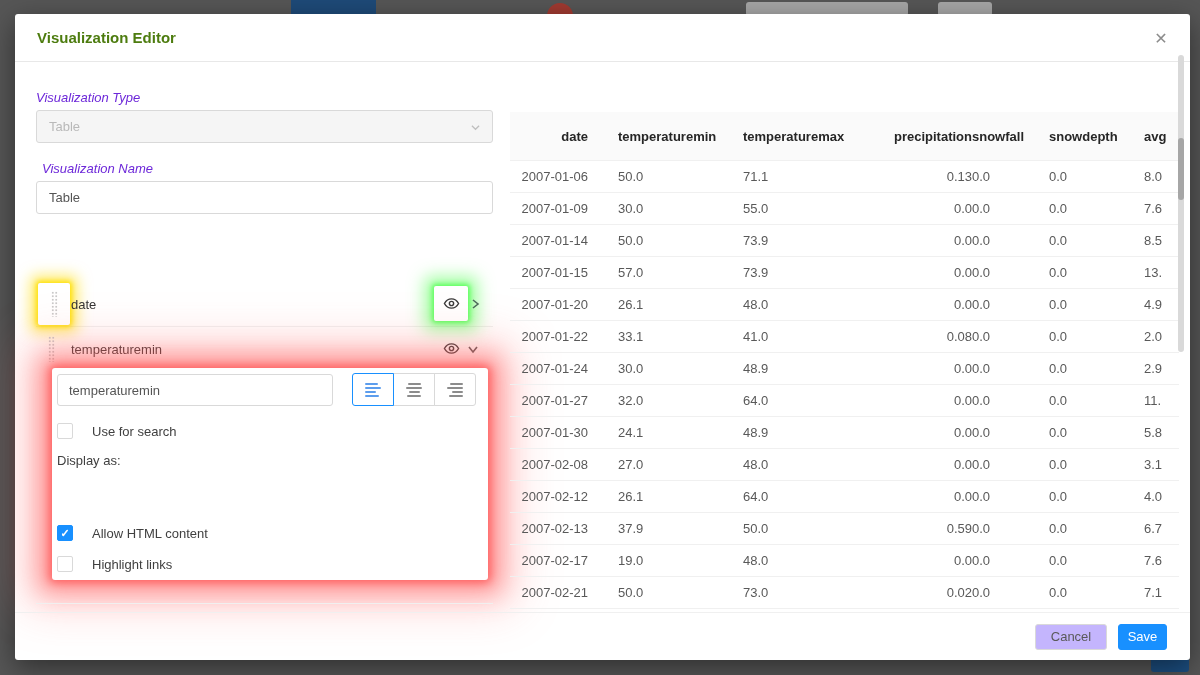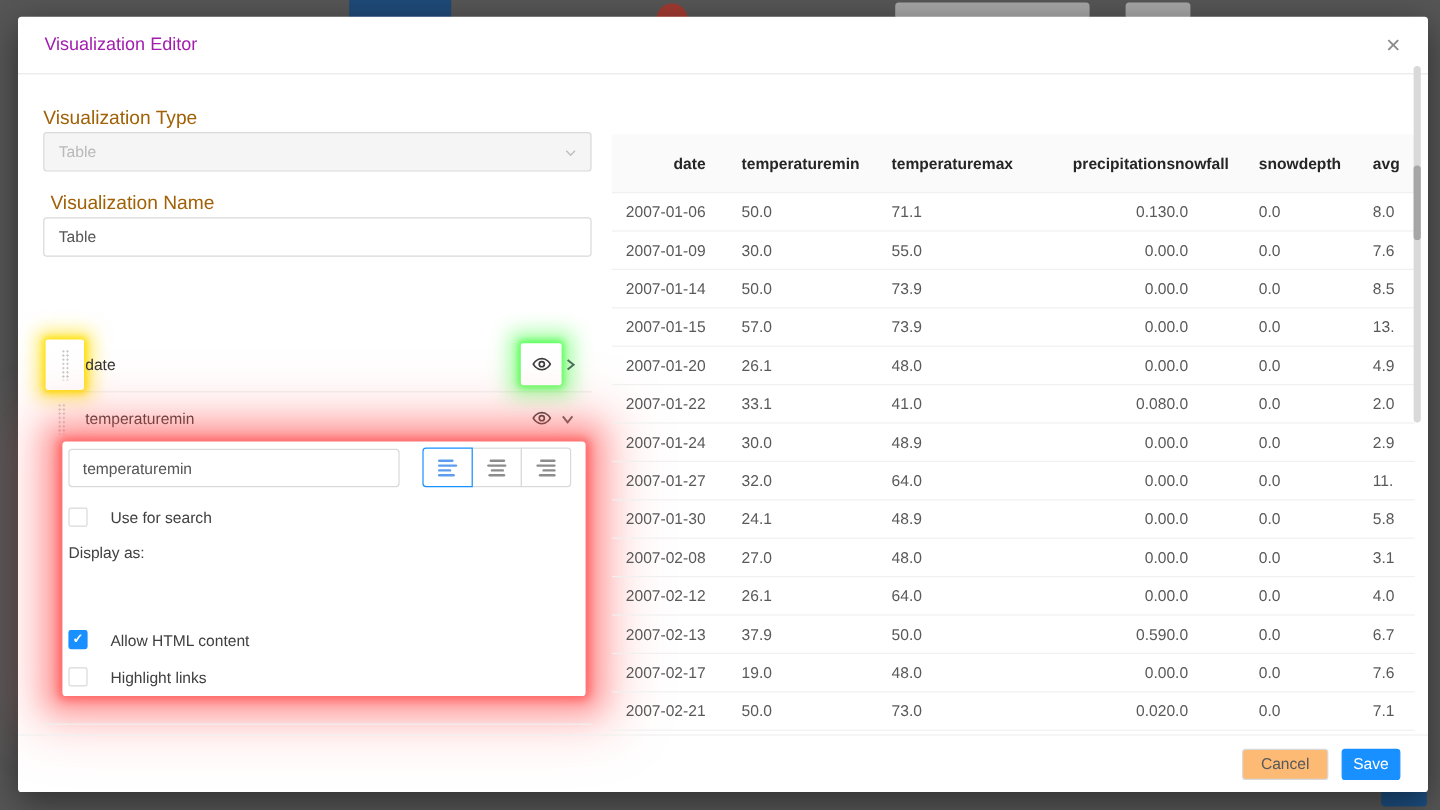--- a/index.html
+++ b/index.html
@@ -19,24 +19,24 @@
   .bg-input { left:746px; top:2px; width:162px; height:14px; background:#a6a6a6; border-radius:3px; }
   .bg-input2 { left:938px; top:2px; width:54px; height:14px; background:#a6a6a6; border-radius:3px; }
   .bg-btn-bottom { left:1151px; top:649px; width:38px; height:23px; background:#1c4e80; border-radius:3px; }
 
   
   .modal {
     position:absolute; left:15px; top:14px; width:1175px; height:646px;
     background:#fff; border-radius:3px; box-shadow:0 8px 28px rgba(0,0,0,.45);
   }
   .modal-header { position:absolute; left:0; top:0; width:100%; height:48px; border-bottom:1px solid #e8e8e8; }
-  .modal-title { position:absolute; left:22px; top:15px; font-size:15px; font-weight:400; color:#a21caf; }
+  .modal-title { position:absolute; left:22px; top:15px; font-size:15px; font-weight:700; color:#4d7c0f; }
   .close-btn { position:absolute; right:18px; top:14px; width:22px; height:22px; font-size:16px; line-height:22px; text-align:center; color:#8c8c8c; cursor:pointer; }
 
-  .field-label { position:absolute; font-size:16px; color:#a16207; }
+  .field-label { position:absolute; font-size:13px; color:#6d28d9;font-style:italic; }
   .lbl-type { left:21px; top:76px; }
   .lbl-name { left:27px; top:147px; }
 
   .select-box, .text-input {
     position:absolute; left:21px; width:457px; height:33px;
     border:1px solid #d9d9d9; border-radius:3px; font-size:13px;
   }
   .viz-type-select { top:96px; background:#f5f5f5; color:#b9b9b9; line-height:31px; padding-left:12px; }
   .viz-name-input { top:167px; background:#fff; color:#555; padding-left:12px; font-family:"Liberation Sans",sans-serif; }
   .sel-caret { position:absolute; right:12px; top:50%; margin-top:-4px; width:9px; height:9px; }
@@ -119,21 +119,21 @@
   .c6 { width:80px; }
 
   
   .scroll-track { position:absolute; left:1163px; top:41px; width:6px; height:297px; background:#d9d9d9; border-radius:3px; }
   .scroll-thumb { position:absolute; left:0; top:83px; width:6px; height:62px; background:#a6a6a6; border-radius:3px; }
 
   
   .modal-footer { position:absolute; left:0; top:598px; width:100%; height:48px; border-top:1px solid #f0f0f0; }
   .btn { position:absolute; top:11px; height:26px; border-radius:3px; font-size:13px; line-height:24px; text-align:center; cursor:pointer;
     font-family:"Liberation Sans",sans-serif; }
-  .btn-cancel { left:1020px; width:72px; background:#fdba74; border:1px solid #d9d9d9; color:#595959; }
+  .btn-cancel { left:1020px; width:72px; background:#c4b5fd; border:1px solid #d9d9d9; color:#595959; }
   .btn-save { left:1103px; width:49px; background:#1890ff; border:1px solid #1890ff; color:#fff; }
 </style>
 </head>
 <body>
 
 <div class="bg-el bg-btn-blue"></div>
 <div class="bg-el bg-circle-red"></div>
 <div class="bg-el bg-input"></div>
 <div class="bg-el bg-input2"></div>
 <div class="bg-el bg-btn-bottom"></div>

